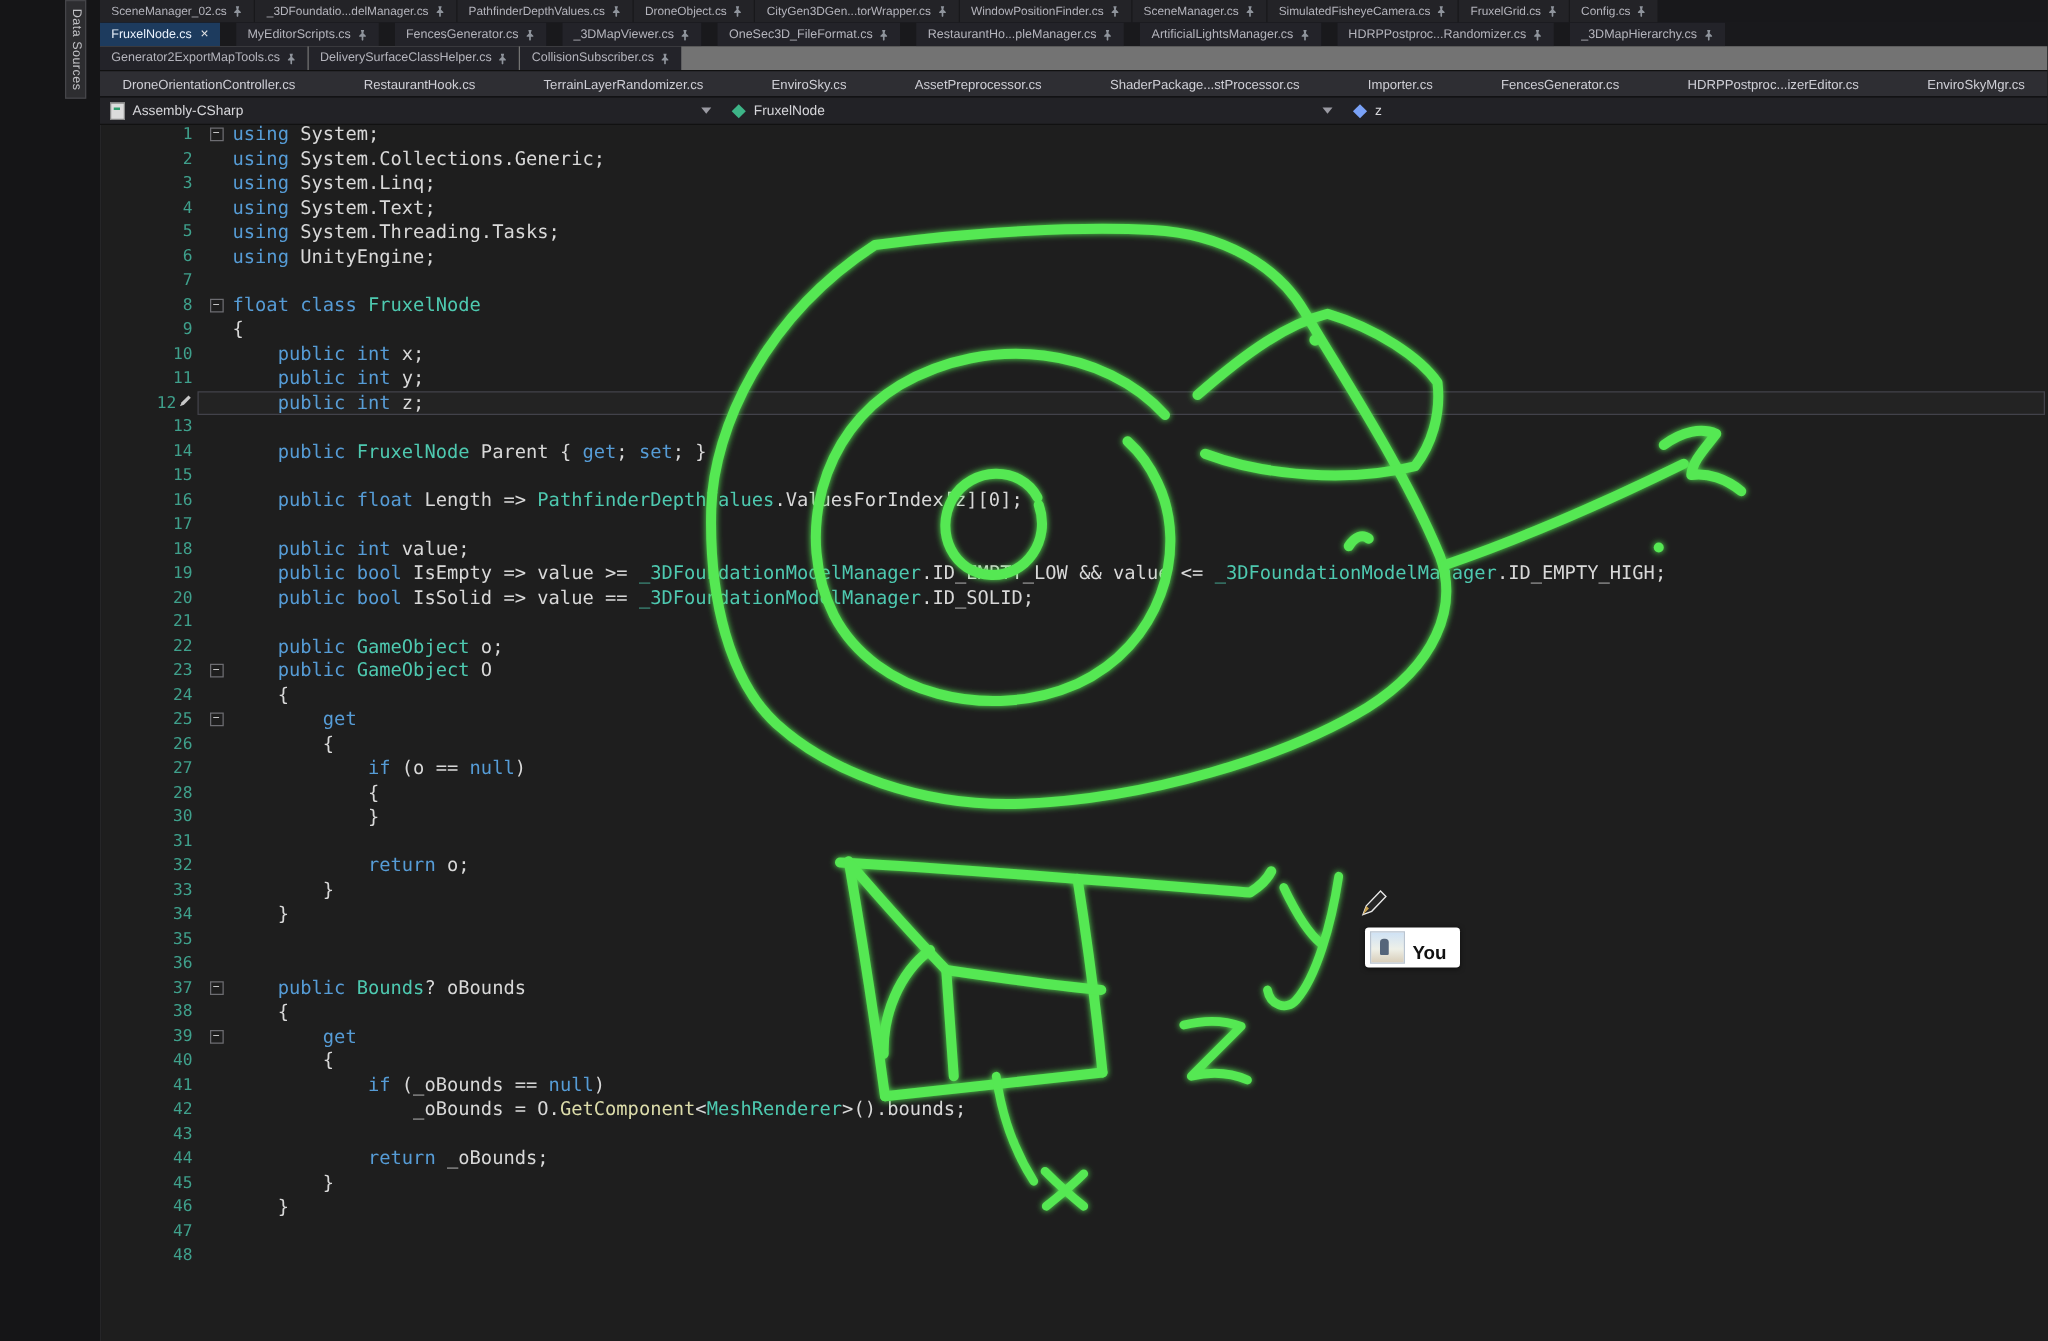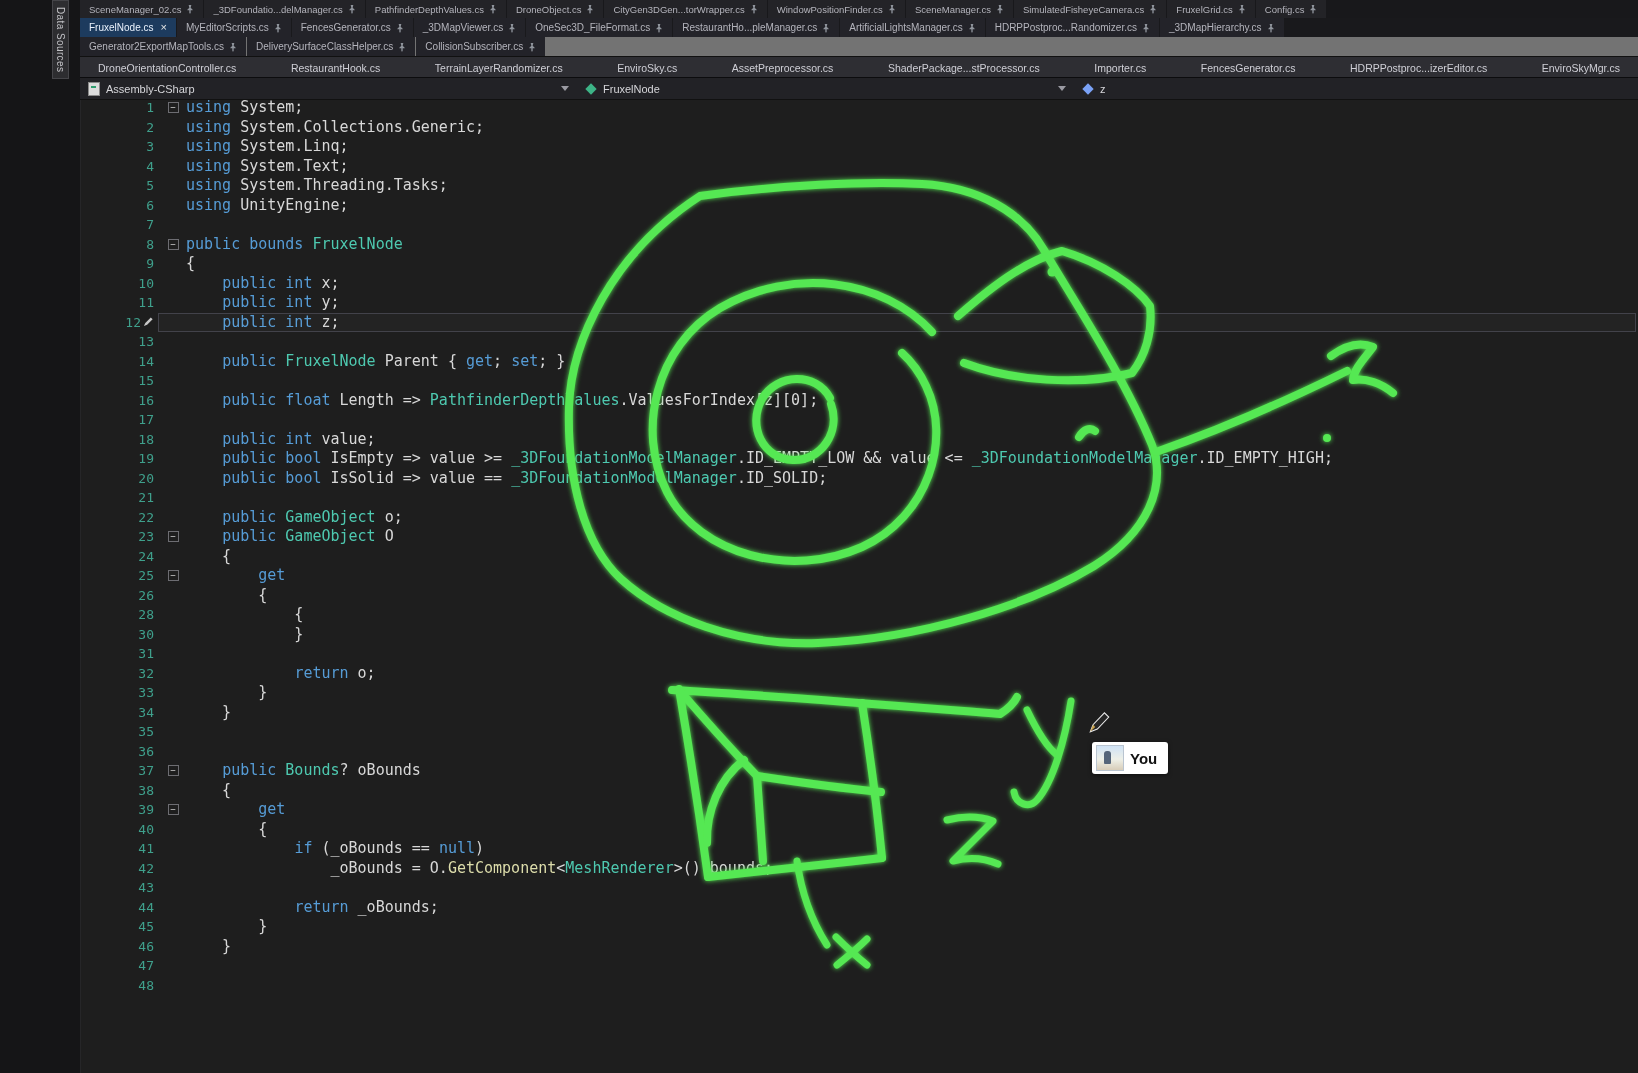--- a/index.html
+++ b/index.html
@@ -11,21 +11,21 @@
   .leftrail{position:absolute;left:0;top:0;width:80px;height:100%;background:#151517;border-right:1px solid #262628;z-index:3;}
   .vtab{
     position:absolute;left:52px;top:0;writing-mode:vertical-rl;
     background:#2d2d30;border:1px solid #454549;color:#c2c2c6;
     font-size:10px;padding:6px 2px;letter-spacing:.4px;
   }
   
   .tabs-area{position:absolute;left:80px;top:0;right:0;z-index:4;}
   .row{display:flex;align-items:stretch;overflow:hidden;}
   .row1{height:18px;background:#18181b;gap:1px;}
-  .row2{height:19px;background:#19191c;gap:1px;}
+  .row2{height:19px;background:#19191c;gap:13px;}
   .row3{height:19px;background:#737373;gap:1px;}
   .row4{height:21px;background:#2e2e33;justify-content:space-between;padding:0 14px;border-top:1px solid #111;}
   .tab{display:flex;align-items:center;gap:5px;padding:0 9px;background:#232327;color:#b4b4bc;font-size:9.5px;white-space:nowrap;cursor:default;}
   .row2 .tab,.row3 .tab{font-size:10px;background:#232329;}
   .row4 .tab{background:transparent;color:#cfcfd6;font-size:10.5px;padding:0 4px;}
   .tab.active{background:#1d3b5e;color:#e9f1fc;}
   .tab .close{color:#e6e6e6;font-size:11px;line-height:1;margin-left:2px;}
   .tab svg{display:block;}
   
   .breadcrumb{position:absolute;left:80px;top:77px;right:0;height:21px;background:#222226;border-top:1px solid #0c0c0e;border-bottom:1px solid #111;display:flex;align-items:stretch;z-index:4;}
@@ -49,21 +49,21 @@
   .foldcol{width:26px;flex:none;display:flex;align-items:center;justify-content:center;}
   .foldbox{width:11px;height:11px;border:1px solid #6d6d72;color:#cfcfcf;font-size:9px;line-height:9px;text-align:center;box-sizing:border-box;background:#1e1e1e;}
   .code{white-space:pre;flex:1;}
   .line.cur::after{content:"";position:absolute;left:158px;right:2px;top:0;bottom:0;border:1px solid #42424a;background:rgba(255,255,255,.025);pointer-events:none;}
   .k{color:var(--kw);} .t{color:var(--type);} .m{color:var(--meth);} .p{color:var(--plain);}
   .u{color:var(--plain);text-align:center;}
   
   .draw{position:absolute;left:0;top:0;z-index:10;pointer-events:none;}
   .cursor-pencil{position:absolute;left:1086px;top:708px;z-index:12;}
   .you-label{
-    position:absolute;left:1092px;top:742px;z-index:12;display:flex;align-items:center;gap:6px;
+    position:absolute;left:1092px;top:742px;z-index:12;display:flex;align-items:flex-end;gap:6px;
     background:#ffffff;border-radius:3px;padding:3px 11px 3px 4px;box-shadow:0 1px 4px rgba(0,0,0,.55);
   }
   .you-thumb{width:26px;height:24px;border:1px solid #b9c4d0;background:linear-gradient(180deg,#cfe2f5 0%,#eef0e8 55%,#d8cdb9 100%);position:relative;}
   .you-thumb::after{content:"";position:absolute;left:7px;top:5px;width:7px;height:13px;background:#55657a;border-radius:3px 3px 1px 1px;}
   .you-text{font-weight:bold;font-size:15px;color:#111;font-family:"Liberation Sans",sans-serif;}
 </style>
 </head>
 <body>
 
 <div class="leftrail">
@@ -338,21 +338,21 @@
     <div class="line">
       <span class="gutter">7</span>
       <span class="foldcol"></span>
       <span class="code"></span>
     </div>
     <div class="line">
       <span class="gutter">8</span>
       <span class="foldcol">
         <span class="foldbox">−</span>
       </span>
-      <span class="code"><span class="k">public bounds</span><span class="p"> </span><span class="t">FruxelNode</span></span>
+      <span class="code"><span class="k">float class</span><span class="p"> </span><span class="t">FruxelNode</span></span>
     </div>
     <div class="line">
       <span class="gutter">9</span>
       <span class="foldcol"></span>
       <span class="code"><span class="p">{</span></span>
     </div>
     <div class="line">
       <span class="gutter">10</span>
       <span class="foldcol"></span>
       <span class="code"><span class="p">    </span><span class="k">public int</span><span class="p"> x;</span></span>
@@ -435,20 +435,25 @@
       <span class="gutter">25</span>
       <span class="foldcol">
         <span class="foldbox">−</span>
       </span>
       <span class="code"><span class="p">        </span><span class="k">get</span></span>
     </div>
     <div class="line">
       <span class="gutter">26</span>
       <span class="foldcol"></span>
       <span class="code"><span class="p">        {</span></span>
+    </div>
+    <div class="line">
+      <span class="gutter">27</span>
+      <span class="foldcol"></span>
+      <span class="code"><span class="p">            </span><span class="k">if</span><span class="p"> (o == </span><span class="k">null</span><span class="p">)</span></span>
     </div>
     <div class="line">
       <span class="gutter">28</span>
       <span class="foldcol"></span>
       <span class="code"><span class="p">            {</span></span>
     </div>
     <div class="line">
       <span class="gutter">30</span>
       <span class="foldcol"></span>
       <span class="code"><span class="p">            }</span></span>

